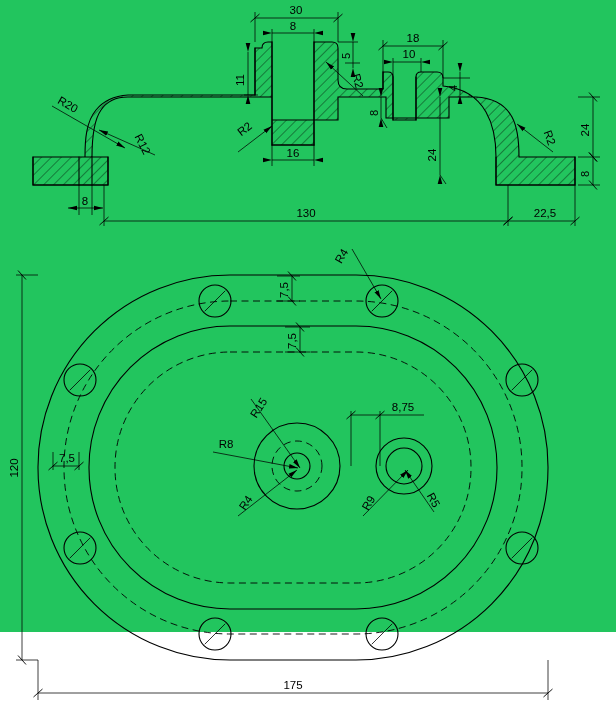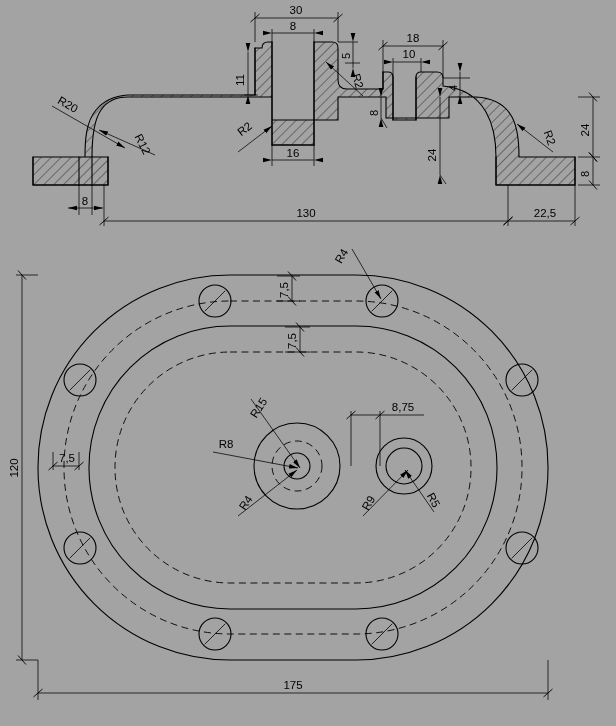--- a/index.html
+++ b/index.html
@@ -9,22 +9,22 @@
   }
   body {
     width: 616px;
     height: 726px;
     font-family: "Liberation Sans", sans-serif;
     overflow: hidden;
   }
   #drawing-root {
     position: relative;
     width: 616px;
-    height: 726px;
-    background: #a3a3a3;
+    height: 632px;
+    background: #22c55e;
   }
   svg#cad {
     display: block;
     width: 616px;
     height: 726px;
   }
   .ln       { stroke: #000; stroke-width: 1.1; fill: none; stroke-linecap: round; }
   .ln-thin  { stroke: #000; stroke-width: 0.8; fill: none; stroke-linecap: round; }
   .ln-dash  { stroke: #000; stroke-width: 0.9; fill: none; stroke-dasharray: 7 4.5; stroke-linecap: butt; }
   .dim      { stroke: #000; stroke-width: 0.75; fill: none; }

